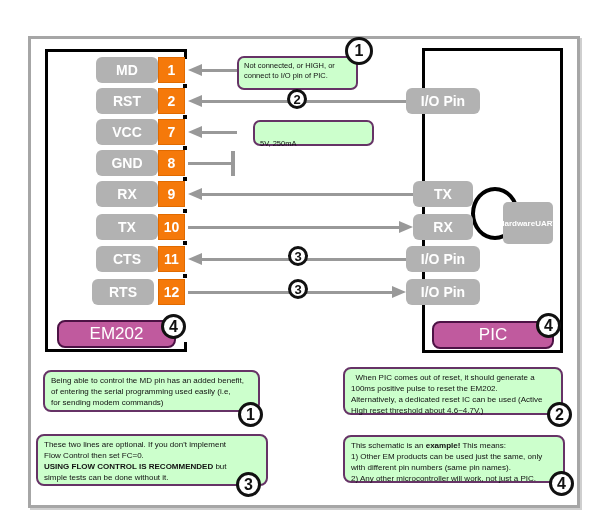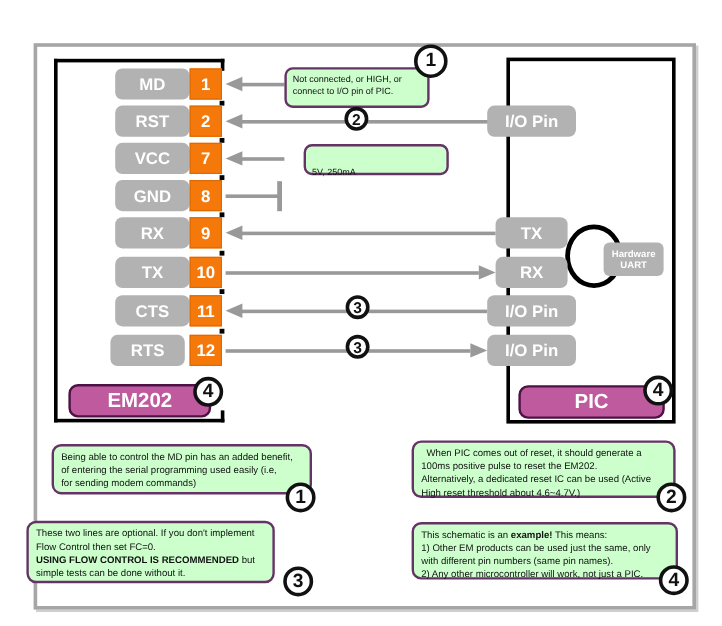--- a/index.html
+++ b/index.html
@@ -22,25 +22,25 @@
   .pic-pin { position:absolute; height:26px; background:#b2b2b2; border-radius:6px; color:#fff;
              font-weight:bold; font-size:14px; display:flex; align-items:center; justify-content:center; z-index:5; }
   .wire { position:absolute; height:3px; background:#999; z-index:1; }
   .arrow-left { position:absolute; width:0; height:0; border-top:6px solid transparent;
                 border-bottom:6px solid transparent; border-right:14px solid #999; z-index:6; }
   .arrow-right { position:absolute; width:0; height:0; border-top:6px solid transparent;
                  border-bottom:6px solid transparent; border-left:14px solid #999; z-index:6; }
   .gbar { position:absolute; width:4px; height:25px; background:#999; z-index:1; }
   .uart-circle { position:absolute; left:471px; top:187px; width:48px; height:53px;
                  border:4px solid #000; border-radius:50%; z-index:3; }
-  .uart-tag { position:absolute; left:503px; top:202px; width:50px; height:28px; background:#b2b2b2;
+  .uart-tag { position:absolute; left:503px; top:202px; width:50px; height:42px; background:#b2b2b2;
               border-radius:5px; color:#fff; font-weight:bold; font-size:8px; line-height:9px;
-              display:flex; flex-direction:column; align-items:center; justify-content:center; z-index:5; }
+              display:flex; align-items:center; justify-content:center; z-index:5; }
   .chip-tag { position:absolute; height:28px; background:#c05a9e; border:2.5px solid #4d1245;
-              border-radius:8px; color:#fff; font-weight:bold; font-size:17px; display:flex;
+              border-radius:8px; color:#fff; font-weight:normal; font-size:17px; display:flex;
               align-items:center; justify-content:center; z-index:10; }
   .note { position:absolute; background:#ccffcc; border:2px solid #663366; border-radius:8px;
           color:#111; z-index:20; }
   .note-sm { font-size:7.5px; line-height:9.5px; padding:3px 5px; border-radius:7px; }
   .note-lg { font-size:8px; line-height:11px; padding:3px 6px; }
   .callout { position:absolute; background:#fff; border:3px solid #111; border-radius:50%;
              display:flex; align-items:center; justify-content:center; font-weight:bold;
              color:#111; z-index:30; }
   .callout.small { width:20px; height:20px; font-size:13px; }
   .callout.big { width:25px; height:25px; font-size:16px; }
@@ -128,21 +128,21 @@
       <div><span>Being able to control the MD pin has an added benefit,</span></div>
       <div><span>of entering the serial programming used easily (i.e,</span></div>
       <div><span>for sending modem commands)</span></div>
     </div>
   <div class="note note-lg" style="left:343px;top:367px;width:220px;height:48px;">
       <div><span>&nbsp;&nbsp;When PIC comes out of reset, it should generate a</span></div>
       <div><span>100ms positive pulse to reset the EM202.</span></div>
       <div><span>Alternatively, a dedicated reset IC can be used (Active</span></div>
       <div><span>High reset threshold about 4.6~4.7V.)</span></div>
     </div>
-  <div class="note note-lg" style="left:22px;top:434px;width:207px;height:52px;">
+  <div class="note note-lg" style="left:36px;top:434px;width:232px;height:52px;">
       <div><span>These two lines are optional. If you don't implement</span></div>
       <div><span>Flow Control then set FC=0.</span></div>
       <div><span style="font-weight: bold;">USING FLOW CONTROL IS RECOMMENDED</span><span> but</span></div>
       <div><span>simple tests can be done without it.</span></div>
     </div>
   <div class="note note-lg" style="left:343px;top:435px;width:222px;height:48px;">
       <div><span>This schematic is an </span><span style="font-weight: bold;">example!</span><span> This means:</span></div>
       <div><span>1) Other EM products can be used just the same, only</span></div>
       <div><span>with different pin numbers (same pin names).</span></div>
       <div><span>2) Any other microcontroller will work, not just a PIC.</span></div>

